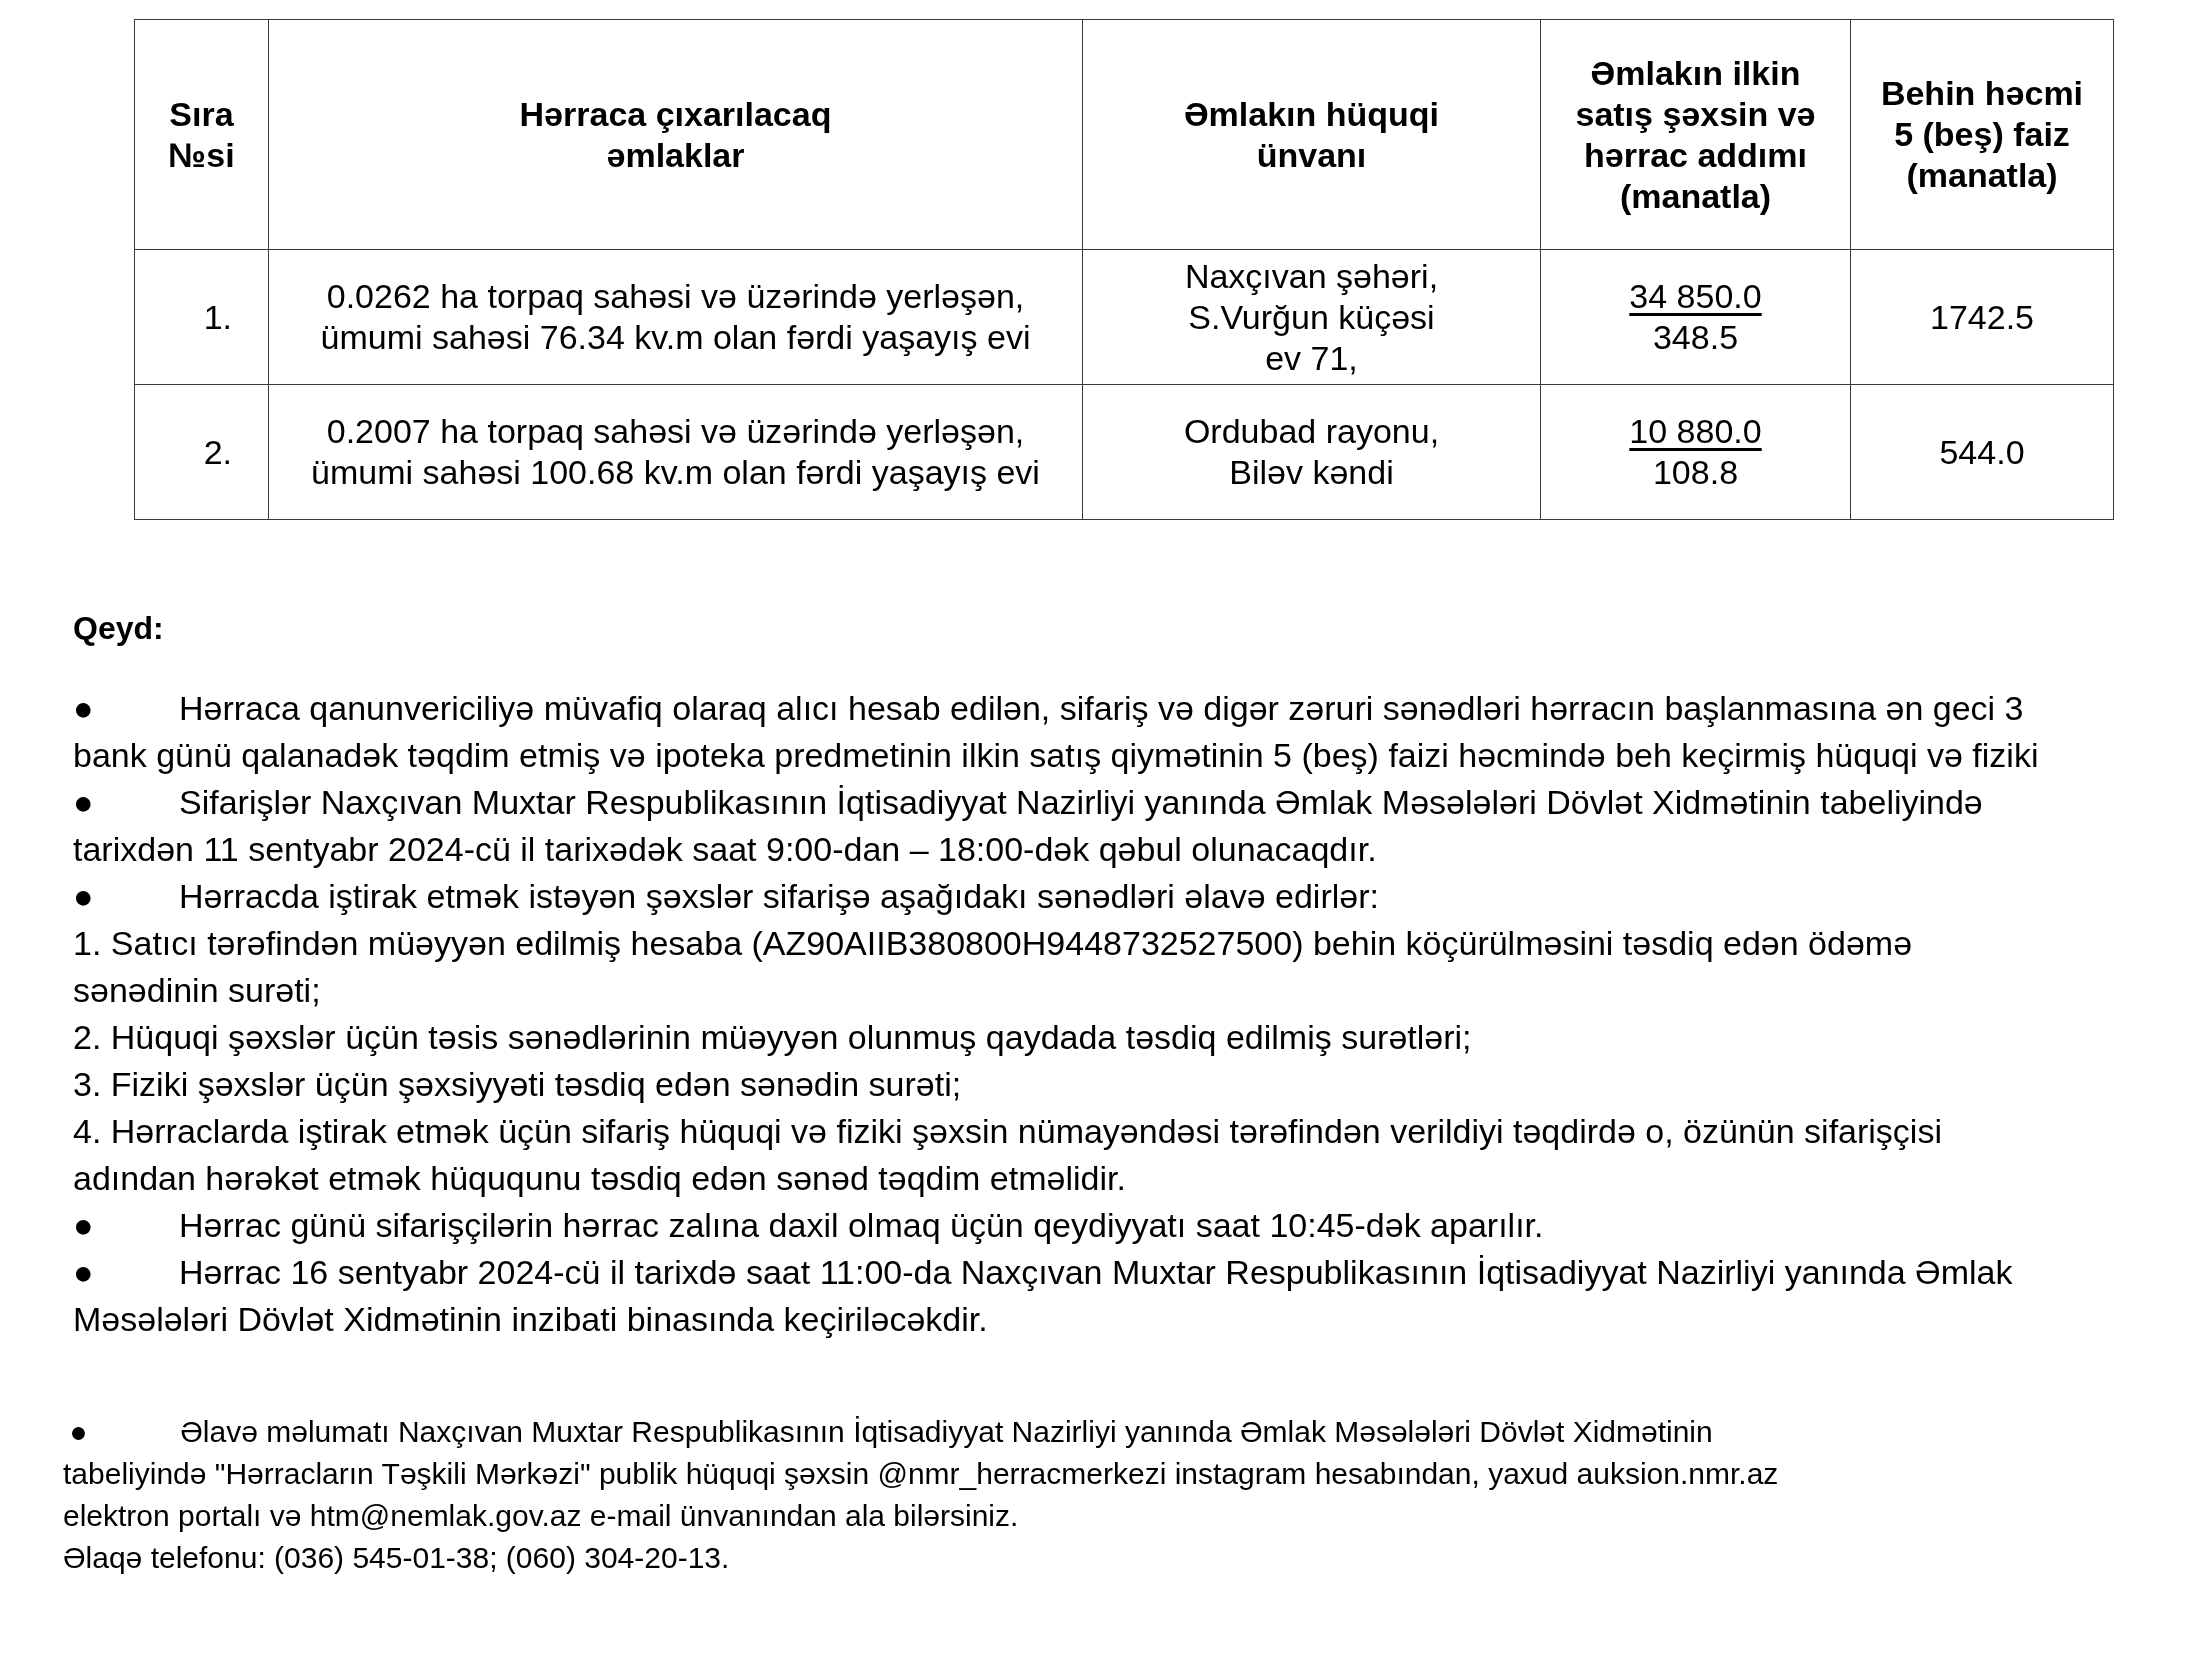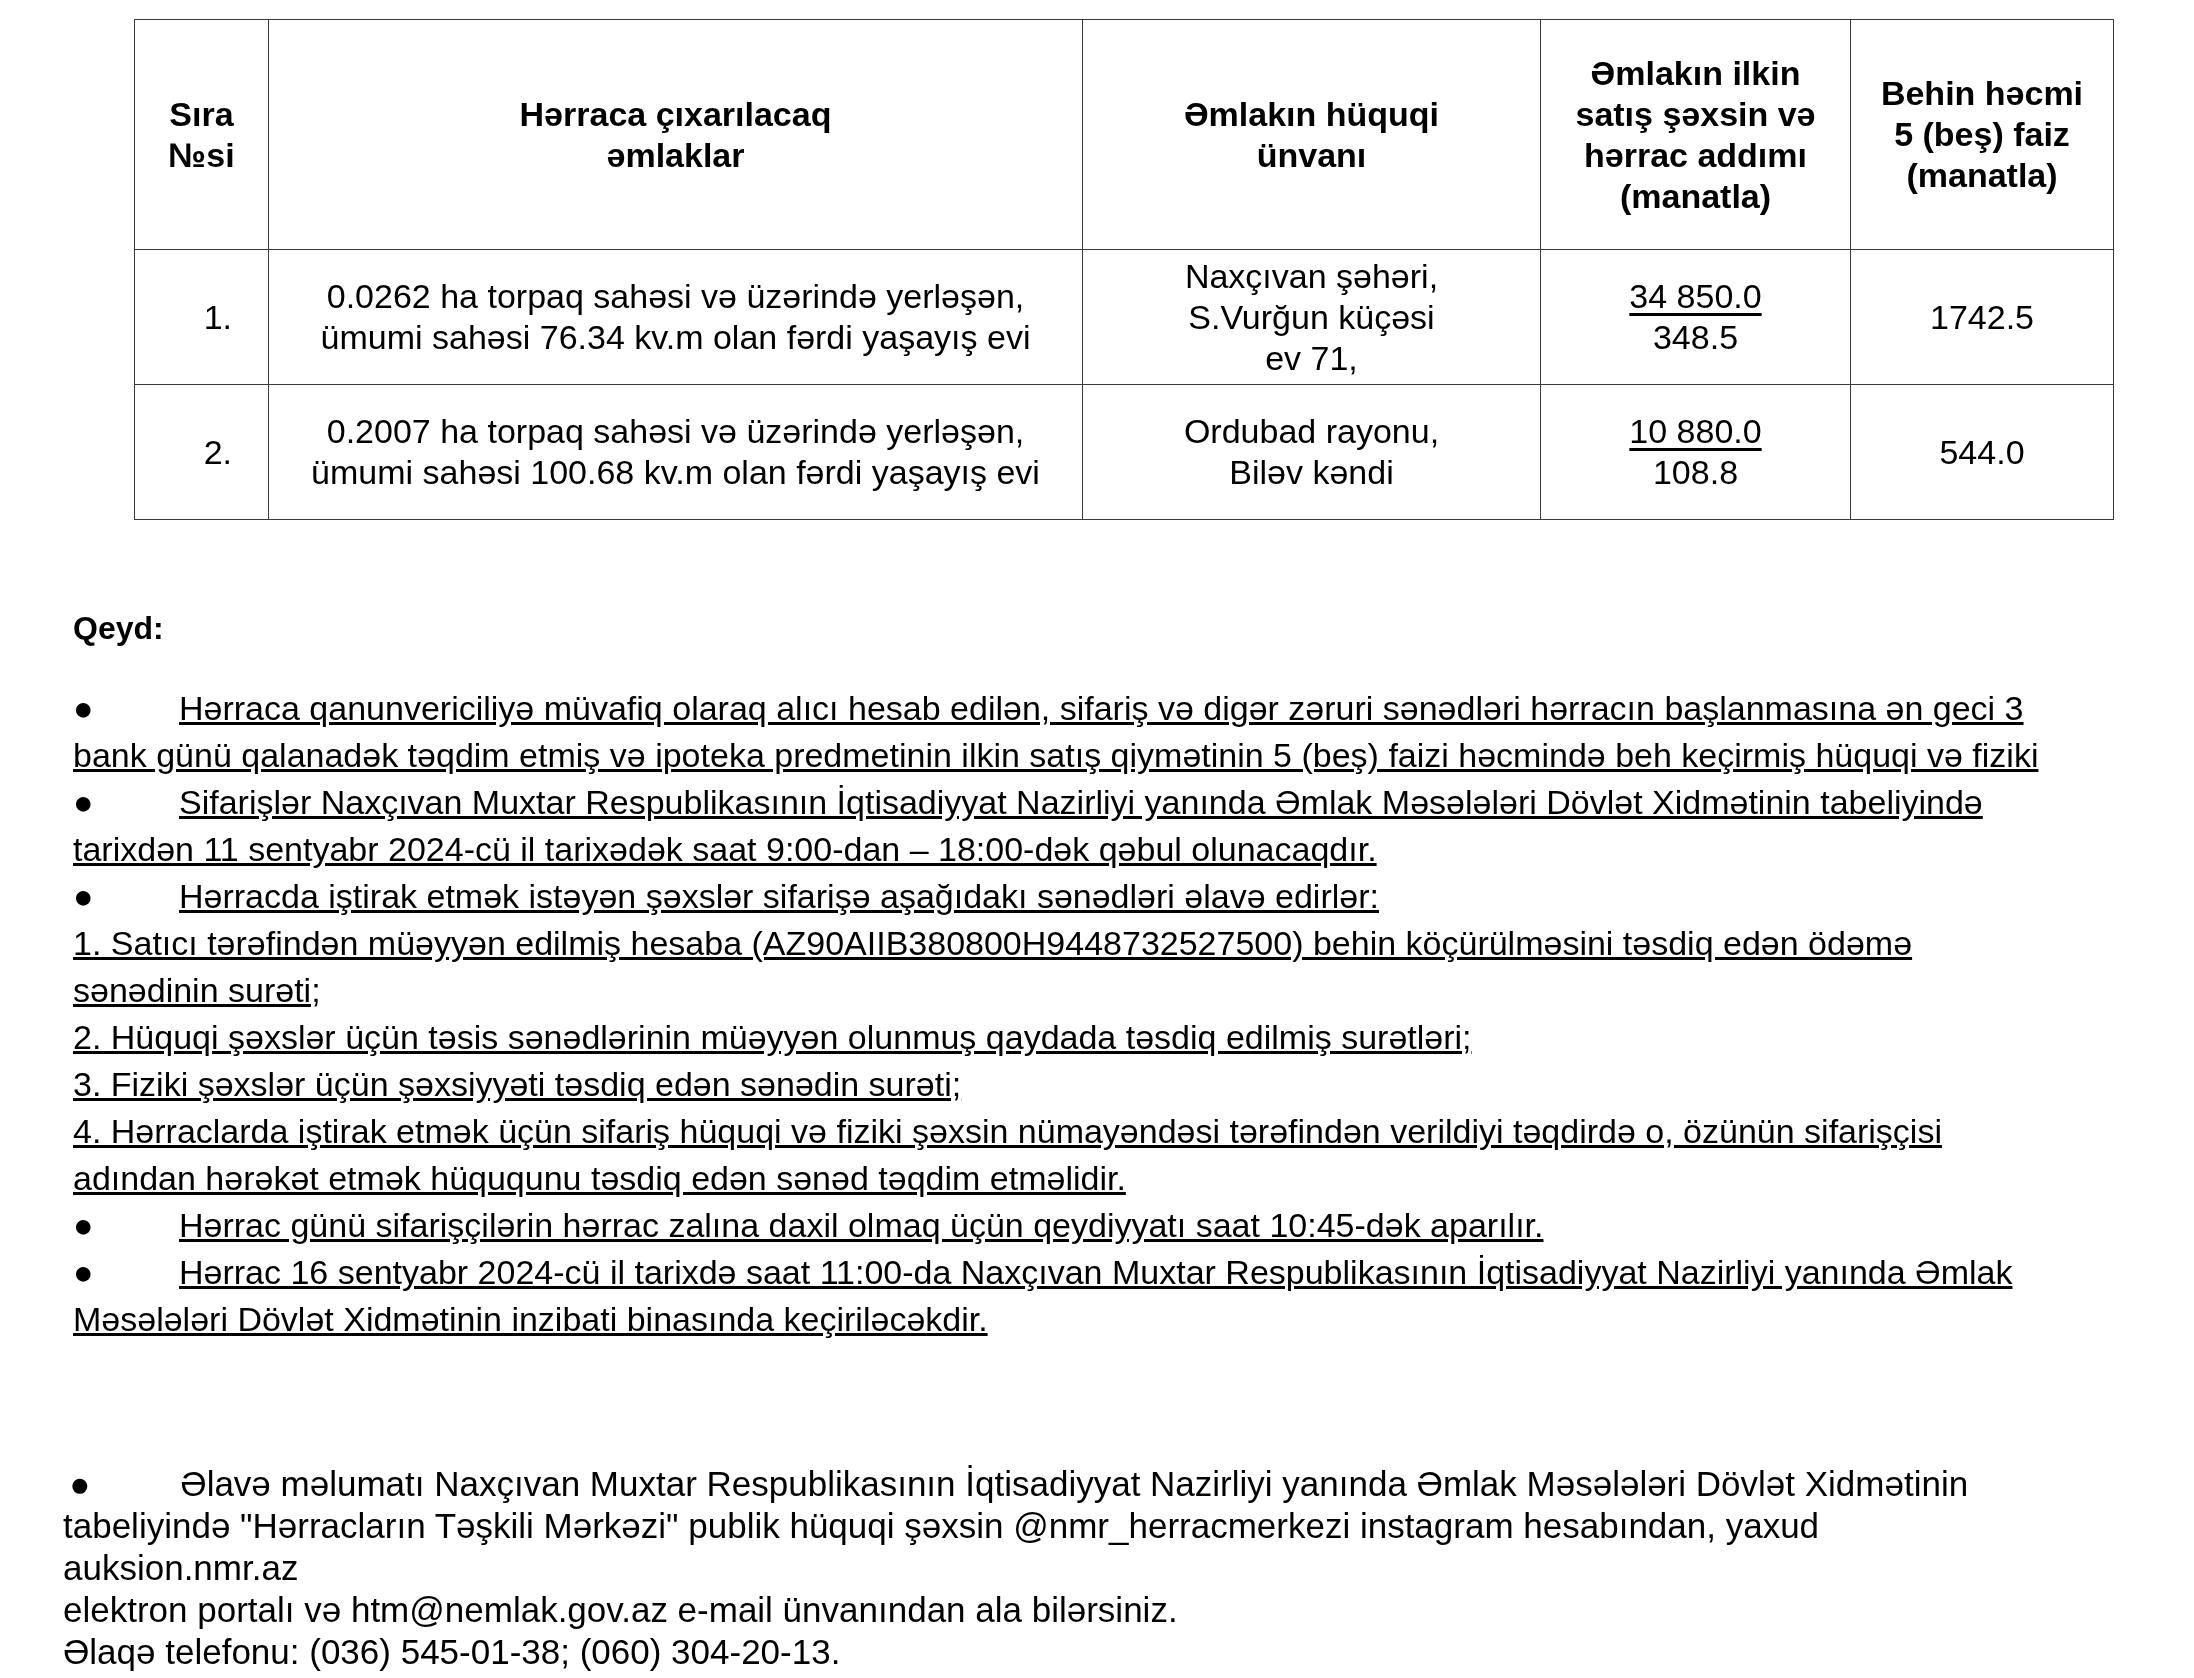--- a/index.html
+++ b/index.html
@@ -21,22 +21,22 @@
   .tbl td.num { text-align: right; padding-right: 36px; }
   .u { text-decoration: underline; text-decoration-thickness: 2.5px; text-underline-offset: 5px; }
   .note {
     position: absolute; left: 73px; width: 2089px;
     font-size: 34px; line-height: 47px;
   }
   .note-title { position: absolute; left: 73px; top: 610px; font-size: 32px; font-weight: bold; }
   .para { margin: 0; }
   .bullet { display: inline-block; width: 106px; }
   .foot {
-    position: absolute; left: 63px; top: 1463px; width: 1939px;
-    font-size: 35px; line-height: 42px;
+    position: absolute; left: 63px; top: 1411px; width: 1939px;
+    font-size: 30px; line-height: 42px;
   }
   .foot .bullet { width: 111px; padding-left: 6.3px; }
 </style>
 </head>
 <body>
 
 <table class="tbl">
   <colgroup>
     <col style="width:134px">
       <col style="width:814px">
@@ -103,21 +103,21 @@
         <span class="u">10 880.0</span><br>
         <span>108.8</span>
       </td>
       <td>544.0</td>
     </tr>
   </tbody>
 </table>
 
 <div class="note-title">Qeyd:</div>
 
-<div class="note" style="top:685px;text-decoration:underline;">
+<div class="note" style="top:685px;">
   <p class="para"><span class="bullet">●</span><span>Hərraca qanunvericiliyə müvafiq olaraq alıcı hesab edilən, sifariş və digər zəruri sənədləri hərracın başlanmasına ən geci 3</span></p>
   <p class="para">bank günü qalanadək təqdim etmiş və ipoteka predmetinin ilkin satış qiymətinin 5 (beş) faizi həcmində beh keçirmiş hüquqi və fiziki</p>
   <p class="para"><span class="bullet">●</span><span>Sifarişlər Naxçıvan Muxtar Respublikasının İqtisadiyyat Nazirliyi yanında Əmlak Məsələləri Dövlət Xidmətinin tabeliyində</span></p>
   <p class="para">tarixdən 11 sentyabr 2024-cü il tarixədək saat 9:00-dan – 18:00-dək qəbul olunacaqdır.</p>
   <p class="para"><span class="bullet">●</span><span>Hərracda iştirak etmək istəyən şəxslər sifarişə aşağıdakı sənədləri əlavə edirlər:</span></p>
   <p class="para">1. Satıcı tərəfindən müəyyən edilmiş hesaba (AZ90AIIB380800H9448732527500) behin köçürülməsini təsdiq edən ödəmə</p>
   <p class="para">sənədinin surəti;</p>
   <p class="para">2. Hüquqi şəxslər üçün təsis sənədlərinin müəyyən olunmuş qaydada təsdiq edilmiş surətləri;</p>
   <p class="para">3. Fiziki şəxslər üçün şəxsiyyəti təsdiq edən sənədin surəti;</p>
   <p class="para">4. Hərraclarda iştirak etmək üçün sifariş hüquqi və fiziki şəxsin nümayəndəsi tərəfindən verildiyi təqdirdə o, özünün sifarişçisi</p>

